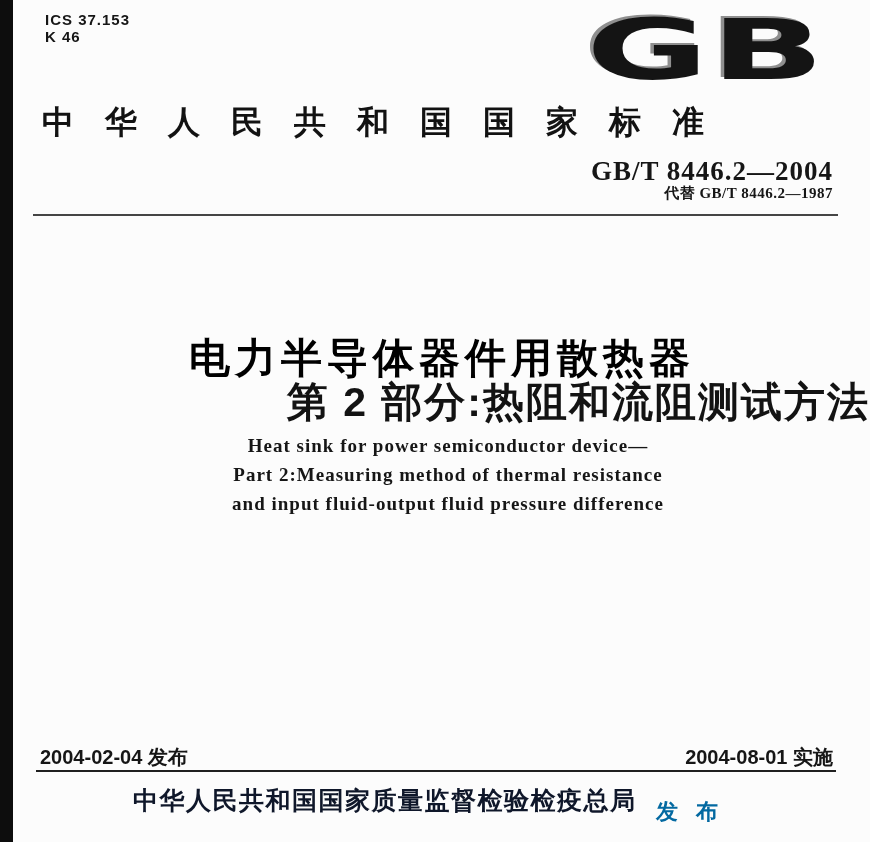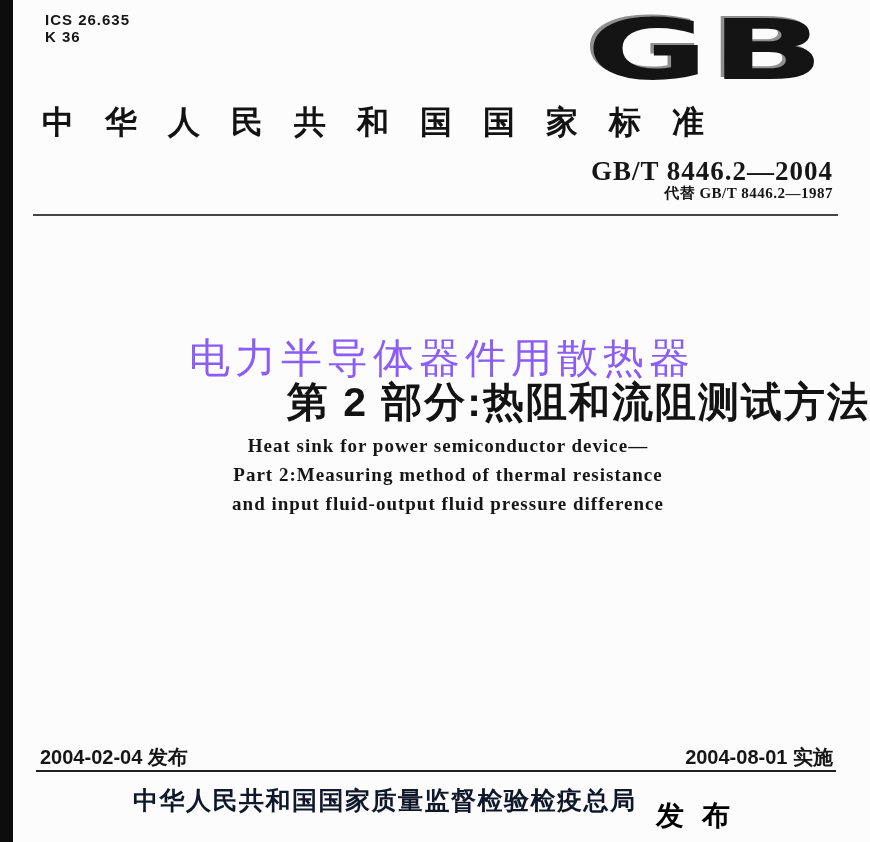--- a/index.html
+++ b/index.html
@@ -44,22 +44,22 @@
     position:absolute;right:37px;top:185px;
     font-family:"Liberation Serif",serif;
     font-weight:bold;font-size:15px;line-height:16px;
     letter-spacing:0.5px;white-space:nowrap;text-align:left;
   }
   .rule{position:absolute;background:#333;height:2px;}
   .rule-top{left:33px;top:214px;width:805px;background:#454545;}
   .rule-bottom{left:36px;top:770px;width:800px;background:#202020;}
   .cn-title-1{
     position:absolute;left:14px;right:0;top:331px;
-    text-align:center;font-size:41px;font-weight:normal;
-    letter-spacing:5px;white-space:nowrap;color:#8b5cf6;
+    text-align:center;font-size:41px;font-weight:bold;
+    letter-spacing:5px;white-space:nowrap;color:#000000;
   }
   .cn-title-2{
     position:absolute;left:14px;right:0;top:375px;
     text-align:right;font-size:41px;font-weight:bold;
     letter-spacing:2px;white-space:nowrap;color:#131313;
   }
   .en-title{
     position:absolute;left:26px;right:0;top:431px;
     text-align:center;
     font-family:"Liberation Serif",serif;
@@ -79,33 +79,33 @@
     font-weight:bold;font-size:25px;line-height:25px;
     letter-spacing:1.5px;white-space:nowrap;color:#0f172a;
   }
   .issuer-2{
     position:absolute;left:133px;top:812px;
     font-weight:bold;font-size:24px;line-height:25px;
     letter-spacing:20px;white-space:nowrap;color:#141414;
   }
   .publish-label{
     position:absolute;left:656px;top:797px;
-    font-weight:bold;font-size:28px;
-    letter-spacing:18px;white-space:nowrap;color:#000000;
+    font-weight:bold;font-size:22px;
+    letter-spacing:18px;white-space:nowrap;color:#0369a1;
   }
 </style>
 </head>
 <body>
 
 <div class="page">
   <div class="scan-bar"></div>
 
   <div class="ics-block">
-    <div>ICS 26.635</div>
-    <div>K 36</div>
+    <div>ICS 37.153</div>
+    <div>K 46</div>
   </div>
 
   <div class="gb-logo">GB</div>
 
   <div class="nat-title">中华人民共和国国家标准</div>
 
   <div class="std-num">GB/T 8446.2—2004</div>
   <div class="supersedes">代替 GB/T 8446.2—1987</div>
 
   <div class="rule rule-top"></div>

